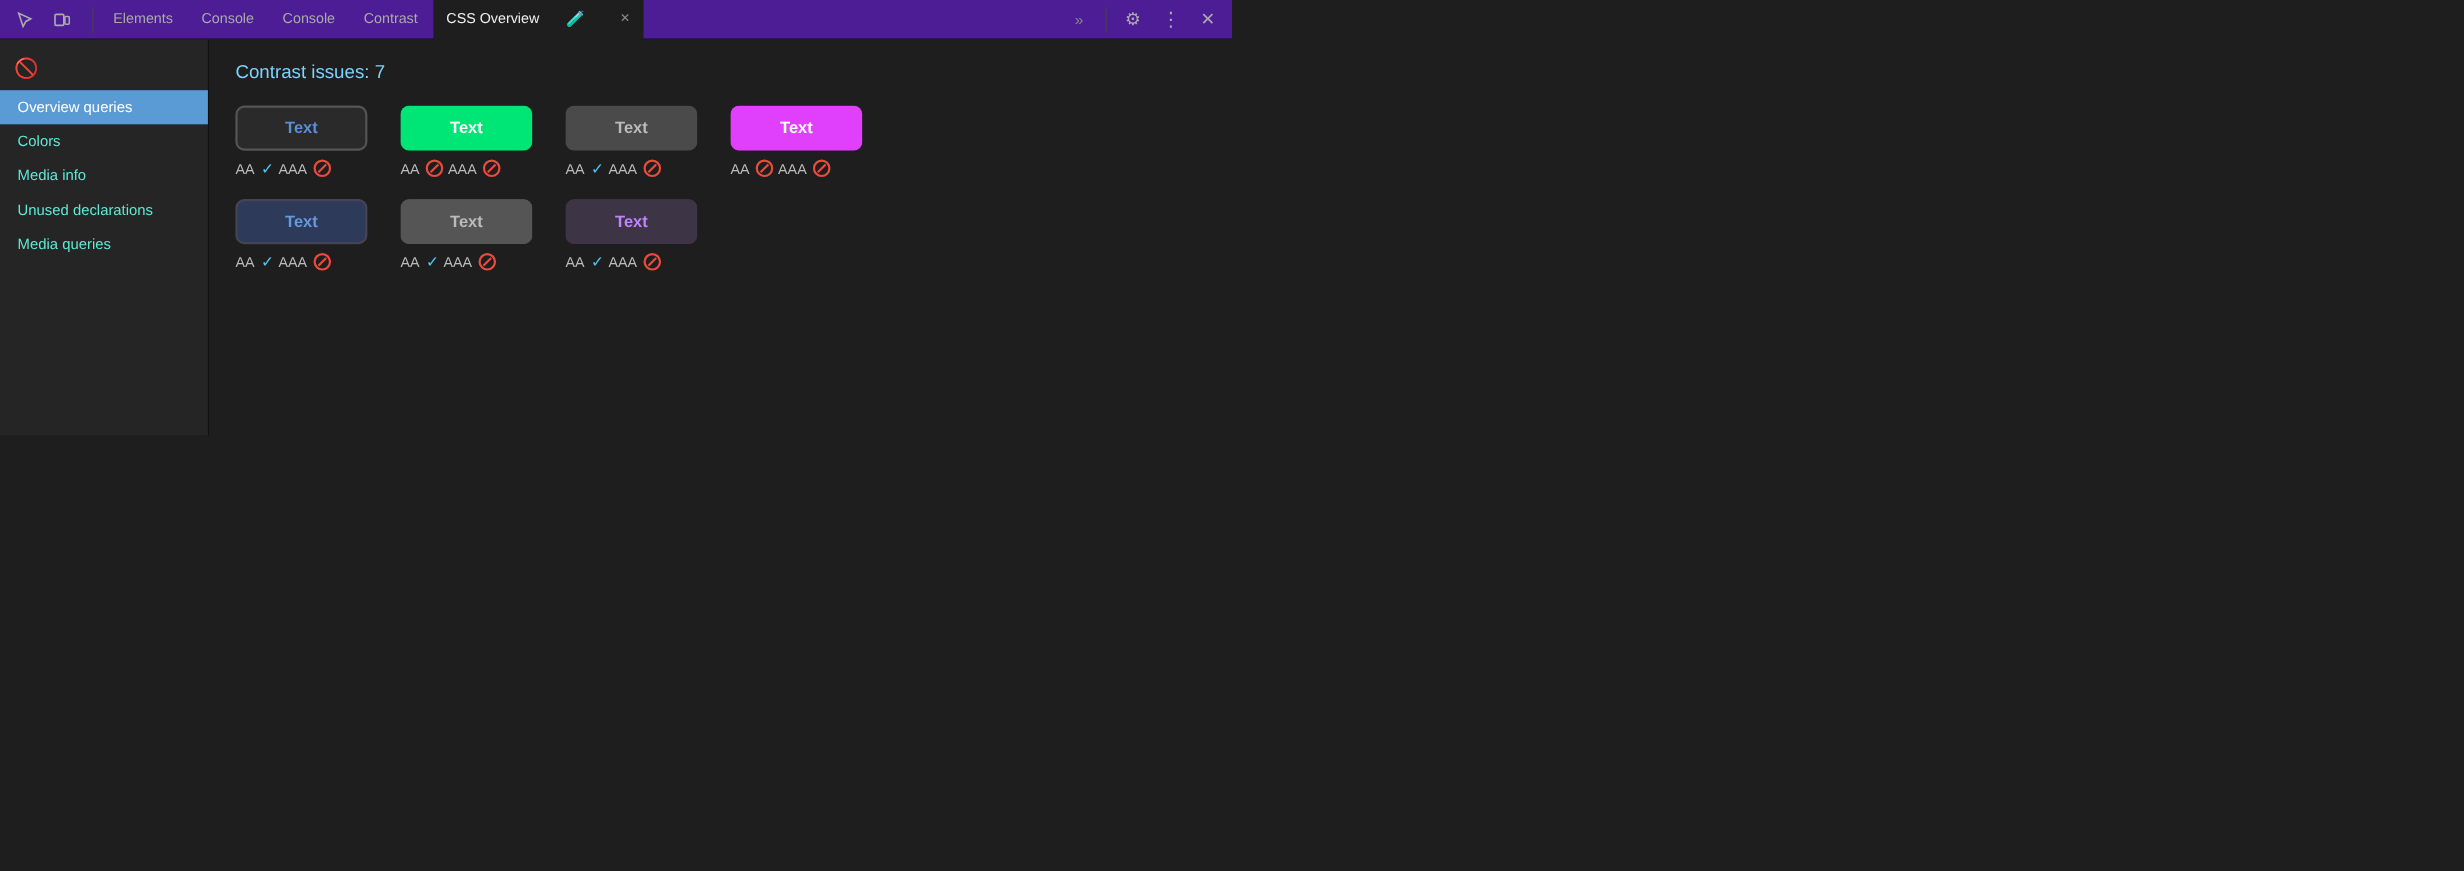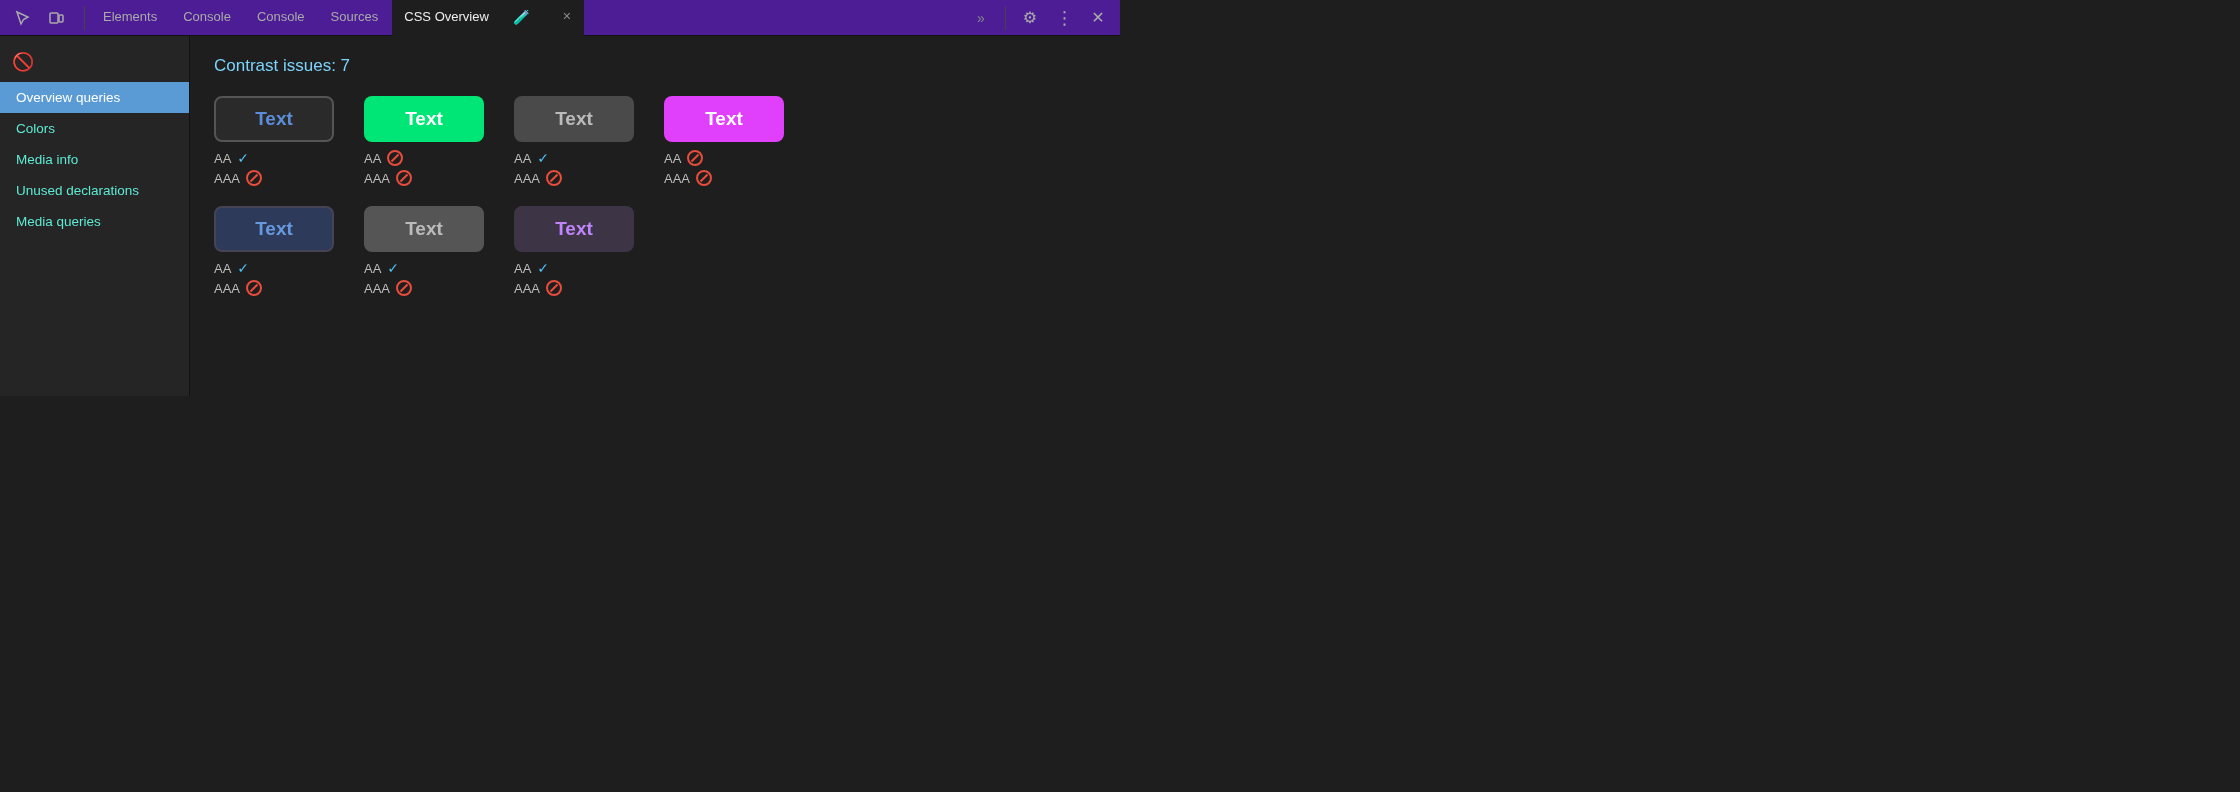--- a/index.html
+++ b/index.html
@@ -166,21 +166,21 @@
       display: flex;
       flex-direction: column;
       gap: 8px;
       min-width: 120px;
     }
 
     
     .sample-box {
       border-radius: 8px;
       padding: 10px 18px;
-      font-size: 19px;
+      font-size: 15px;
       font-weight: 600;
       text-align: center;
       border: 2px solid transparent;
     }
 
     .sample-box.dark-border {
       background: #2a2a2a;
       border-color: #555;
       color: #5b8dd9;
     }
@@ -211,21 +211,21 @@
       color: #bbb;
     }
 
     .sample-box.purple-text {
       background: #3d3546;
       color: #c084fc;
     }
 
     .rating-col {
       display: flex;
-      flex-direction: column;
+      flex-direction: row;
       gap: 4px;
     }
 
     .rating-item {
       display: flex;
       align-items: center;
       gap: 6px;
       font-size: 13px;
       color: #bbb;
     }
@@ -282,21 +282,21 @@
   <div class="tab">
     <span>Elements</span>
   </div>
   <div class="tab">
     <span>Console</span>
   </div>
   <div class="tab">
     <span>Console</span>
   </div>
   <div class="tab">
-    <span>Sources</span>
+    <span>Contrast</span>
   </div>
   <div class="tab tab-css-overview active">
     <span>CSS Overview</span>
     <span class="flask-icon">🧪</span>
     <span class="tab-close">✕</span>
   </div>
 
   <div class="tab-bar-right">
     <button class="icon-btn chevron-more">»</button>
     <div class="separator"></div>

